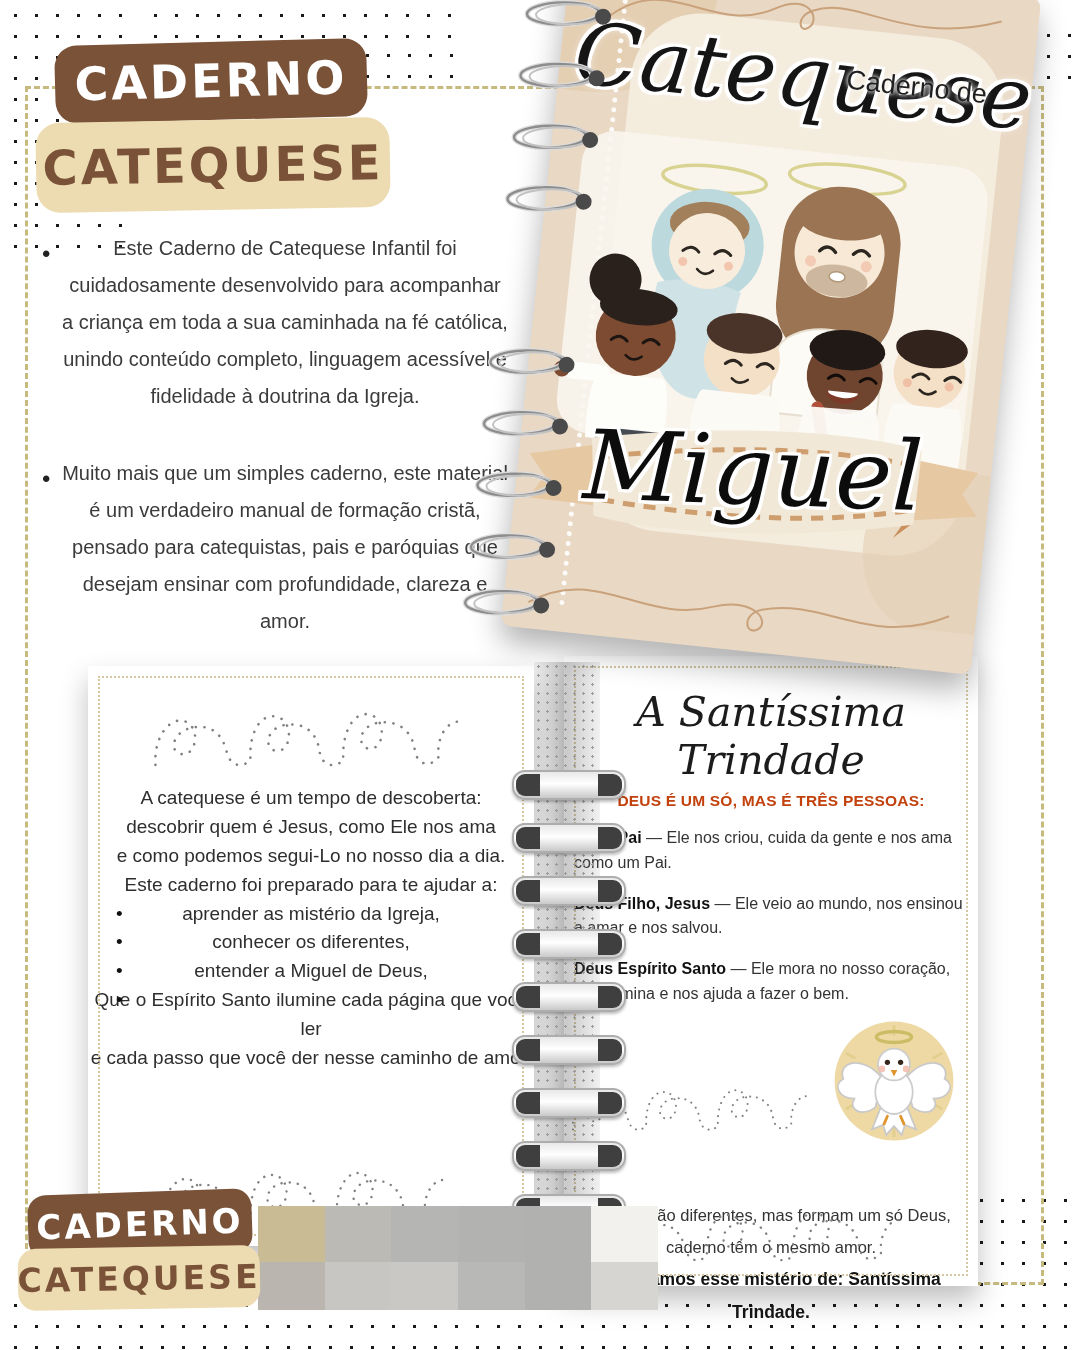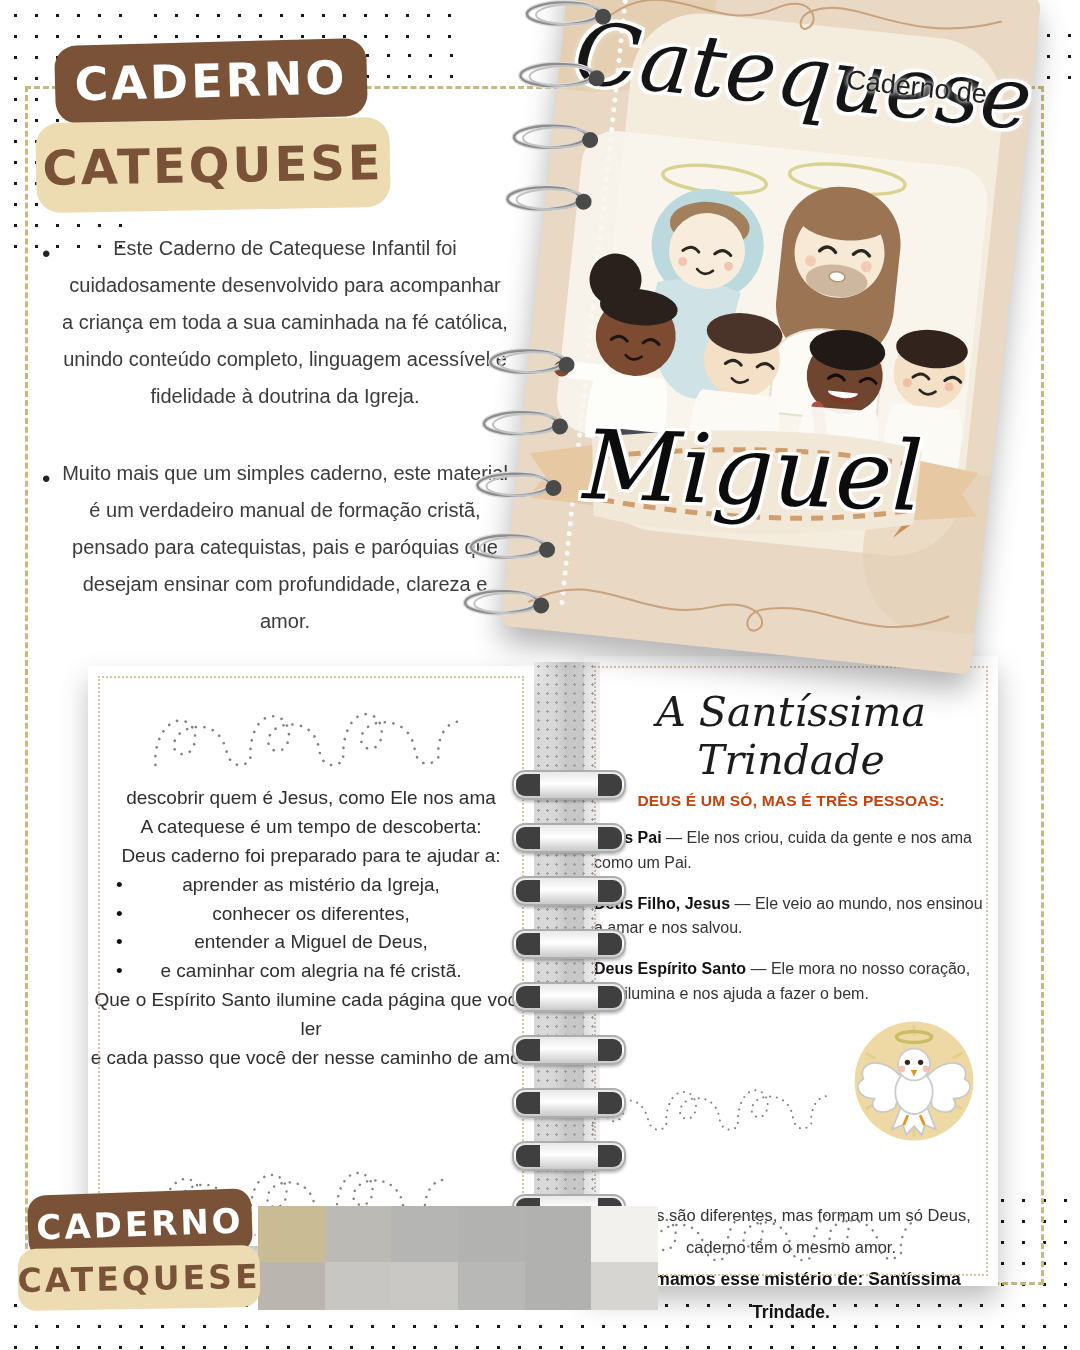--- a/index.html
+++ b/index.html
@@ -55,21 +55,21 @@
   .illus{position:absolute;left:16px;top:172px;width:440px;height:312px;z-index:2;}
   .banner{position:absolute;left:6px;top:442px;width:460px;height:150px;transform:rotate(-4deg);z-index:3;}
   .banner svg{position:absolute;inset:0;}
   .banner-name{position:absolute;left:0;right:0;top:2px;text-align:center;font-size:96px;color:#0c0c0c;
         z-index:2;text-shadow:3px 0 0 #fff,-3px 0 0 #fff,0 3px 0 #fff,0 -3px 0 #fff,3px 3px 0 #fff,
         -3px -3px 0 #fff,3px -3px 0 #fff,-3px 3px 0 #fff;}
   
   .page{position:absolute;background:#fff;box-shadow:0 14px 26px rgba(0,0,0,.25);z-index:2;}
   .page-border{position:absolute;inset:10px;border:2px dotted #d5c8a0;pointer-events:none;}
   .page-left{left:88px;top:666px;width:446px;height:580px;}
-  .page-right{left:584px;top:656px;width:414px;height:630px;}
+  .page-right{left:564px;top:656px;width:414px;height:630px;}
   .page h2{margin:0;text-align:center;font-weight:normal;color:#1c1c1c;}
   .page-left h2{margin-top:40px;font-size:46px;}
   .page-right h2{margin-top:32px;font-size:41px;}
   .trace-svg{display:block;margin:6px auto 0;}
   .pl-line{text-align:center;font-size:19px;line-height:1.52;color:#2e2e2e;}
   .pl-par{margin-top:4px;}
   .pl-bullets{margin:0;padding:0;list-style:none;}
   .pl-bullets li{position:relative;text-align:center;font-size:19px;line-height:1.52;color:#2e2e2e;}
   .pl-bullets li .marker{position:absolute;left:28px;top:0;font-size:19px;color:#111;}
   .page-right h3{margin:8px 16px 0;text-align:center;font-size:15.5px;color:#c2410c;letter-spacing:.2px;}
@@ -283,29 +283,30 @@
       <div class="banner-name script">Miguel</div>
     </div>
   </div>
 
   <div class="page page-left">
     <div class="page-border"></div>
     <svg class="trace-svg" width="390" height="108" viewBox="0 0 300 100">
         <use href="#loopPath"></use>
       </svg>
     <div class="pl-par">
+      <div class="pl-line">A catequese é um tempo de descoberta:</div>
       <div class="pl-line">descobrir quem é Jesus, como Ele nos ama</div>
-      <div class="pl-line">A catequese é um tempo de descoberta:</div>
-      <div class="pl-line">Deus caderno foi preparado para te ajudar a:</div>
+      <div class="pl-line">e como podemos segui-Lo no nosso dia a dia.</div>
+      <div class="pl-line">Este caderno foi preparado para te ajudar a:</div>
     </div>
     <ul class="pl-bullets">
       <li><span class="marker">•</span><span>aprender as mistério da Igreja,</span></li>
       <li><span class="marker">•</span><span>conhecer os diferentes,</span></li>
       <li><span class="marker">•</span><span>entender a Miguel de Deus,</span></li>
-      <li><span class="marker">•</span><span>e caminhar com alegria na fé cristã.</span></li>
+      <li><span class="marker">•</span></li>
     </ul>
     <div class="pl-line">Que o Espírito Santo ilumine cada página que você ler</div>
     <div class="pl-line">e cada passo que você der nesse caminho de amor.</div>
     <svg class="bottom-loops" width="390" height="100" viewBox="0 0 300 100">
         <use href="#loopPath"></use>
       </svg>
   </div>
 
   <div class="binding">
     <div class="b-ring" style="top:108px"></div>

